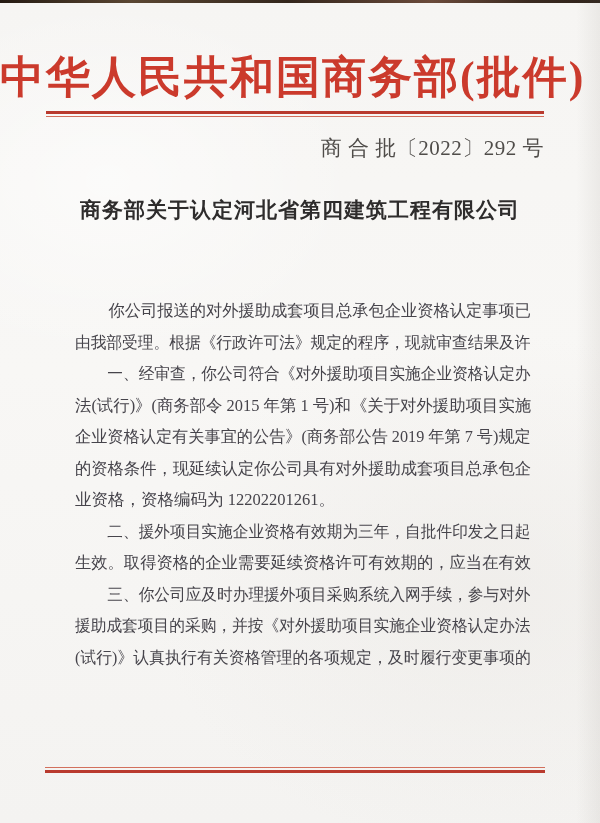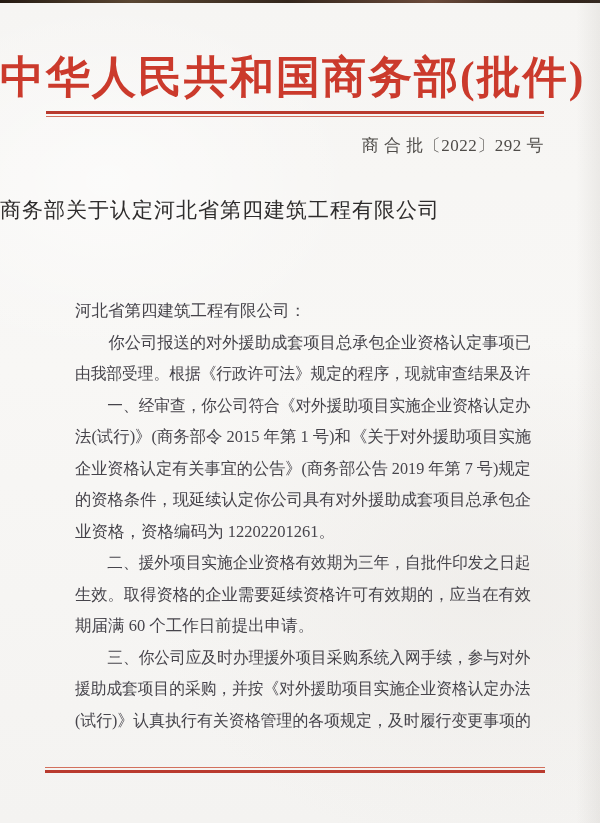--- a/index.html
+++ b/index.html
@@ -34,26 +34,27 @@
   }
   .rule { position: absolute; left: 46px; width: 498px; }
   .rule-top { top: 111px; }
   .rule-bottom { top: 767px; left: 45px; width: 500px; }
   .rule .thick { height: 3px; background: #b93a2e; }
   .rule .thin  { height: 1px; background: #d2705d; }
   .rule-top .thin { margin-top: 2px; }
   .rule-bottom .thick { margin-top: 2px; }
   .doc-number {
     position: absolute; top: 134px; right: 56px;
-    font-size: 17px; color: #4f4c49; letter-spacing: 0.5px;
+    font-size: 21px; color: #4f4c49; letter-spacing: 0.5px;
     white-space: nowrap;
   }
   .doc-title {
     position: absolute; top: 186px; left: 0; width: 100%; margin: 0;
-    font-size: 21px; font-weight: 400; letter-spacing: 1px;
+    text-align: center;
+    font-size: 21px; font-weight: 700; letter-spacing: 1px;
     color: #2e2c2c;
   }
   .doc-title .tline { display: block; height: 48px; line-height: 48px; white-space: nowrap; }
   .body-block {
     position: absolute; top: 295px; left: 75px; width: 456px;
     font-size: 16.5px; color: #46444b;
   }
   .line {
     height: 31.5px; line-height: 31.5px;
     white-space: nowrap;
@@ -76,34 +77,32 @@
     <div class="thin"></div>
   </div>
 
   <div class="doc-number">商 合 批〔2022〕292 号</div>
 
   <h1 class="doc-title">
     <span class="tline">商务部关于认定河北省第四建筑工程有限公司</span>
   </h1>
 
   <div class="body-block">
-    <div class="line salutation">河北省第四建筑工程有限公司：</div>
 
     <div class="line indent" style="transform-origin: left center; transform: scaleX(0.984881);">你公司报送的对外援助成套项目总承包企业资格认定事项已</div>
     <div class="line" style="transform-origin: left center; transform: scaleX(0.951983);">由我部受理。根据《行政许可法》规定的程序，现就审查结果及许</div>
 
     <div class="line indent" style="transform-origin: left center; transform: scaleX(0.95);">一、经审查，你公司符合《对外援助项目实施企业资格认定办</div>
     <div class="line" style="transform-origin: left center; transform: scaleX(0.993464);">法(试行)》(商务部令 2015 年第 1 号)和《关于对外援助项目实施</div>
     <div class="line" style="transform-origin: left center; transform: scaleX(0.980645);">企业资格认定有关事宜的公告》(商务部公告 2019 年第 7 号)规定</div>
     <div class="line" style="transform-origin: left center; transform: scaleX(0.987013);">的资格条件，现延续认定你公司具有对外援助成套项目总承包企</div>
     <div class="line endp">业资格，资格编码为 12202201261。</div>
 
     <div class="line indent" style="transform-origin: left center; transform: scaleX(0.95);">二、援外项目实施企业资格有效期为三年，自批件印发之日起</div>
     <div class="line" style="transform-origin: left center; transform: scaleX(0.987013);">生效。取得资格的企业需要延续资格许可有效期的，应当在有效</div>
-    <div class="line endp">期届满 60 个工作日前提出申请。</div>
 
     <div class="line indent" style="transform-origin: left center; transform: scaleX(0.95);">三、你公司应及时办理援外项目采购系统入网手续，参与对外</div>
     <div class="line" style="transform-origin: left center; transform: scaleX(0.951983);">援助成套项目的采购，并按《对外援助项目实施企业资格认定办法</div>
     <div class="line endp" style="transform-origin: left center; transform: scaleX(0.964059);">(试行)》认真执行有关资格管理的各项规定，及时履行变更事项的</div>
   </div>
 
   <div class="rule rule-bottom">
     <div class="thin"></div>
     <div class="thick"></div>
   </div>

